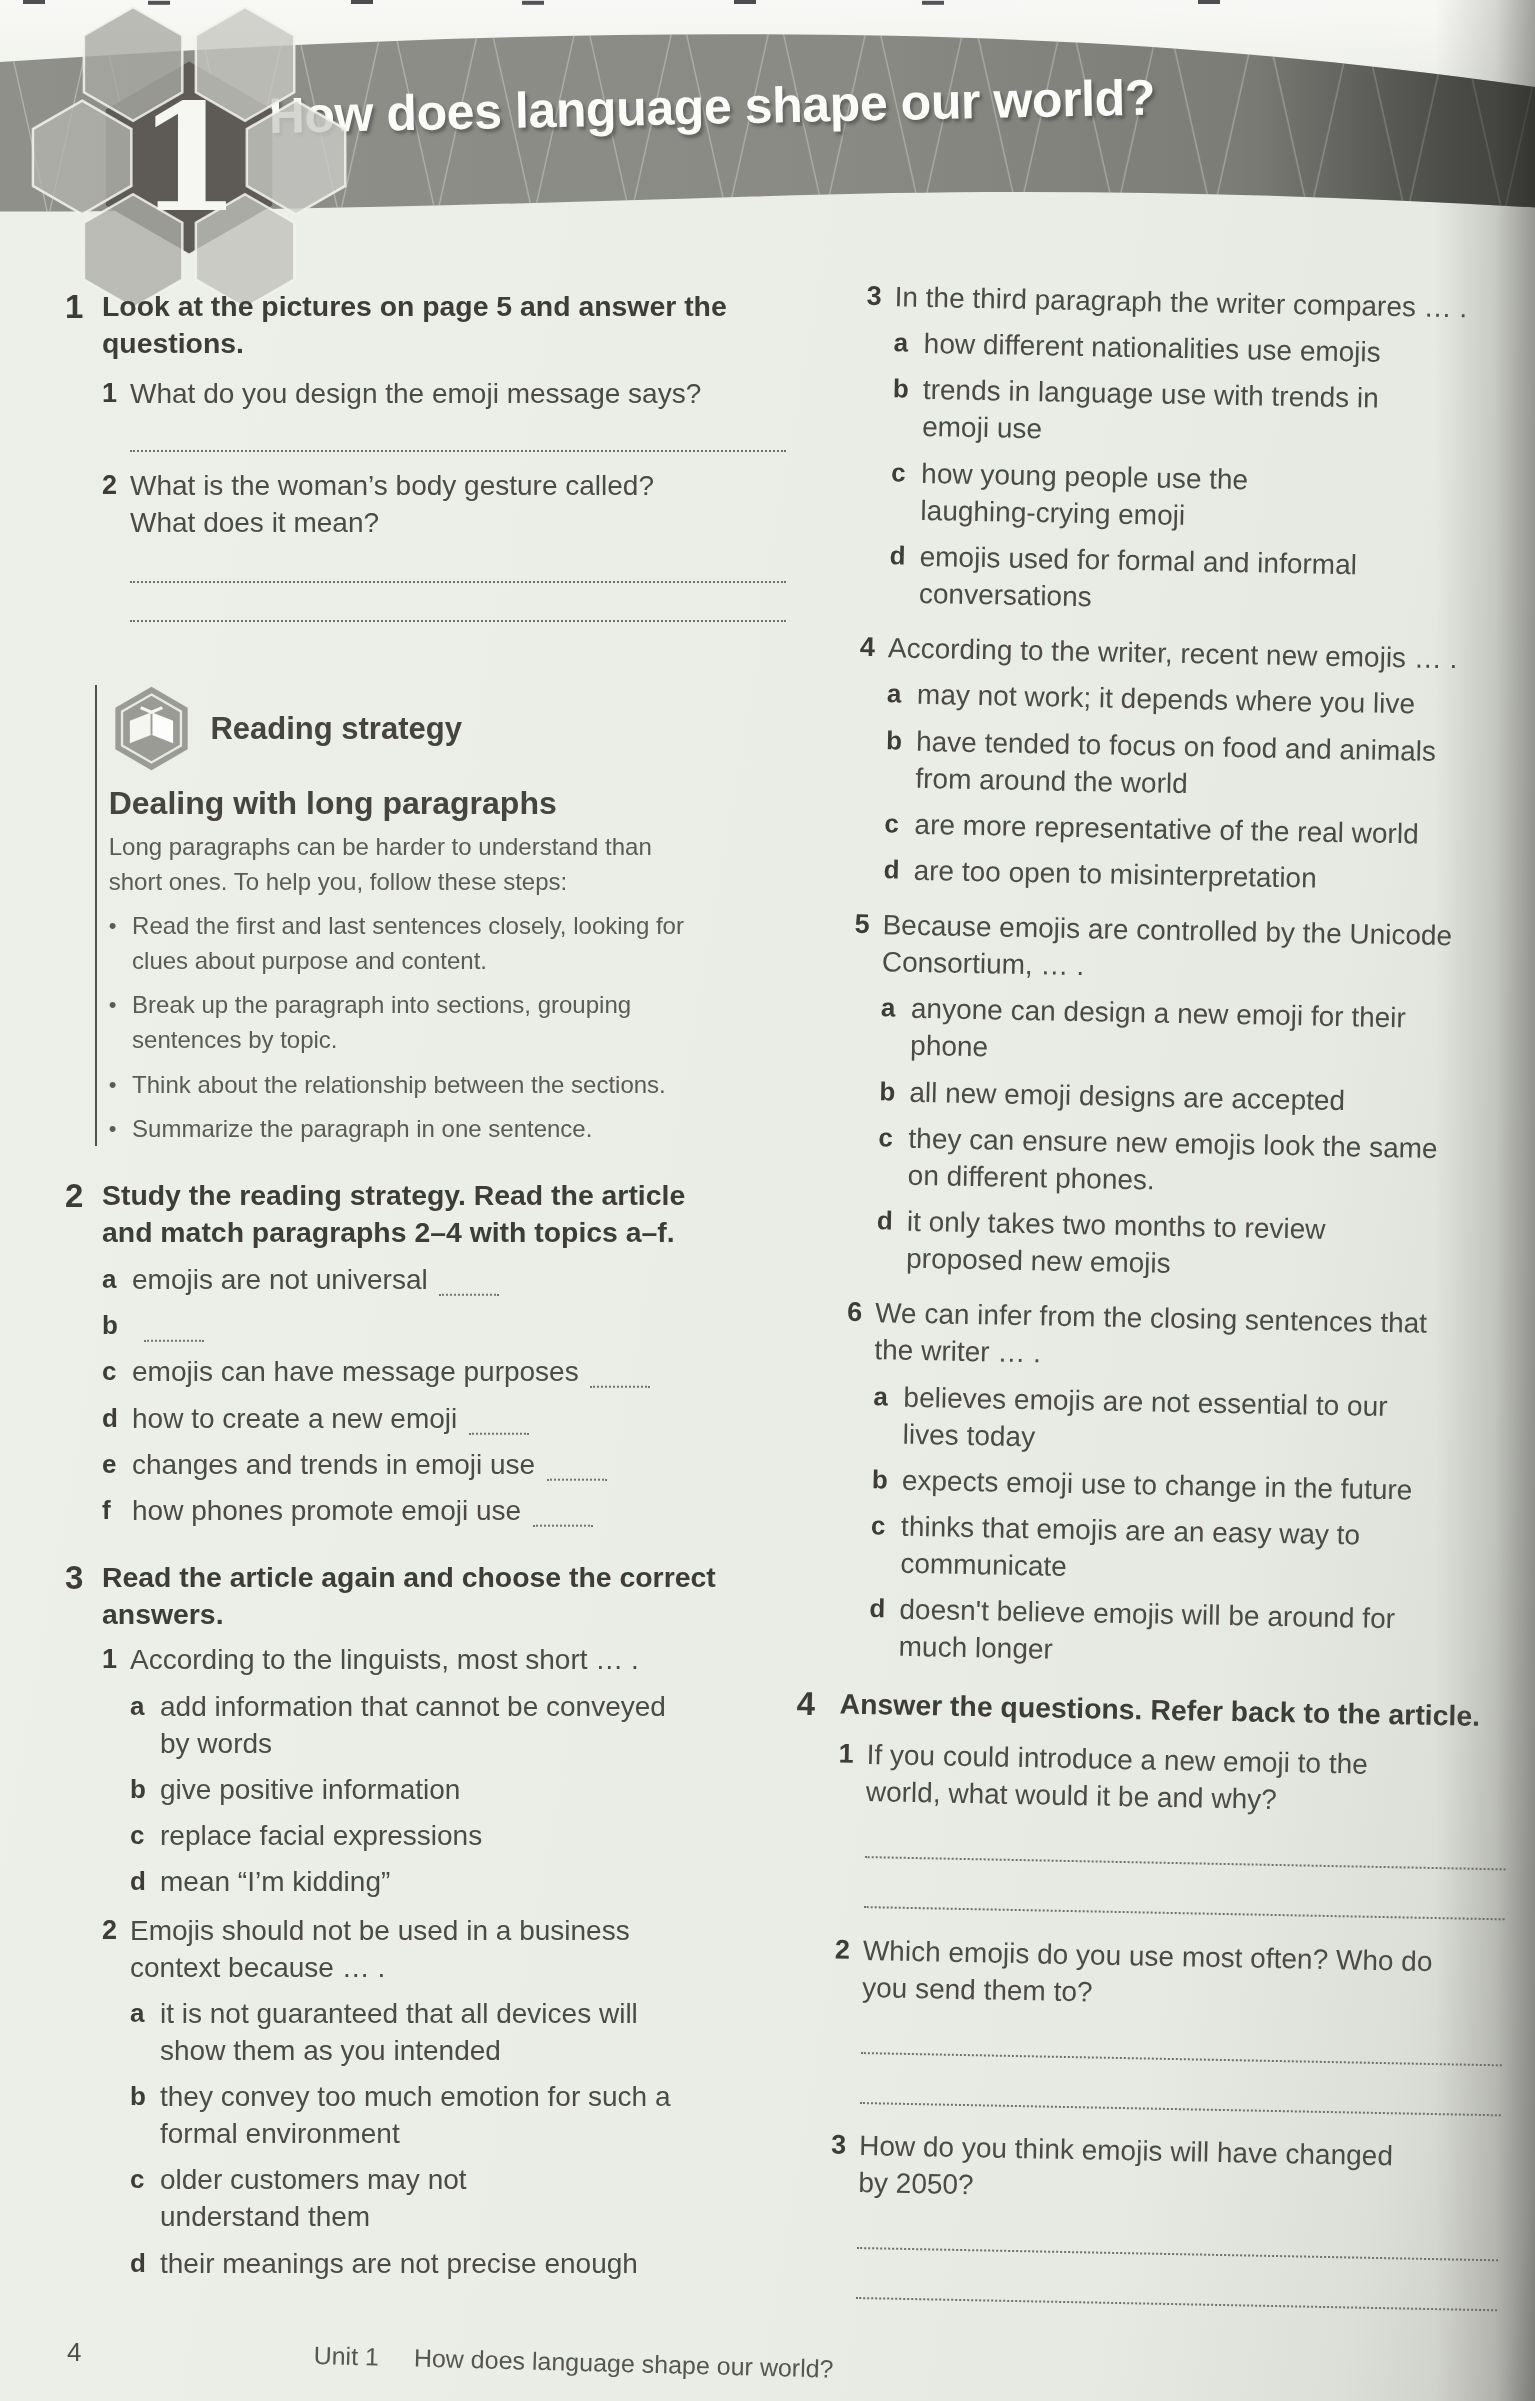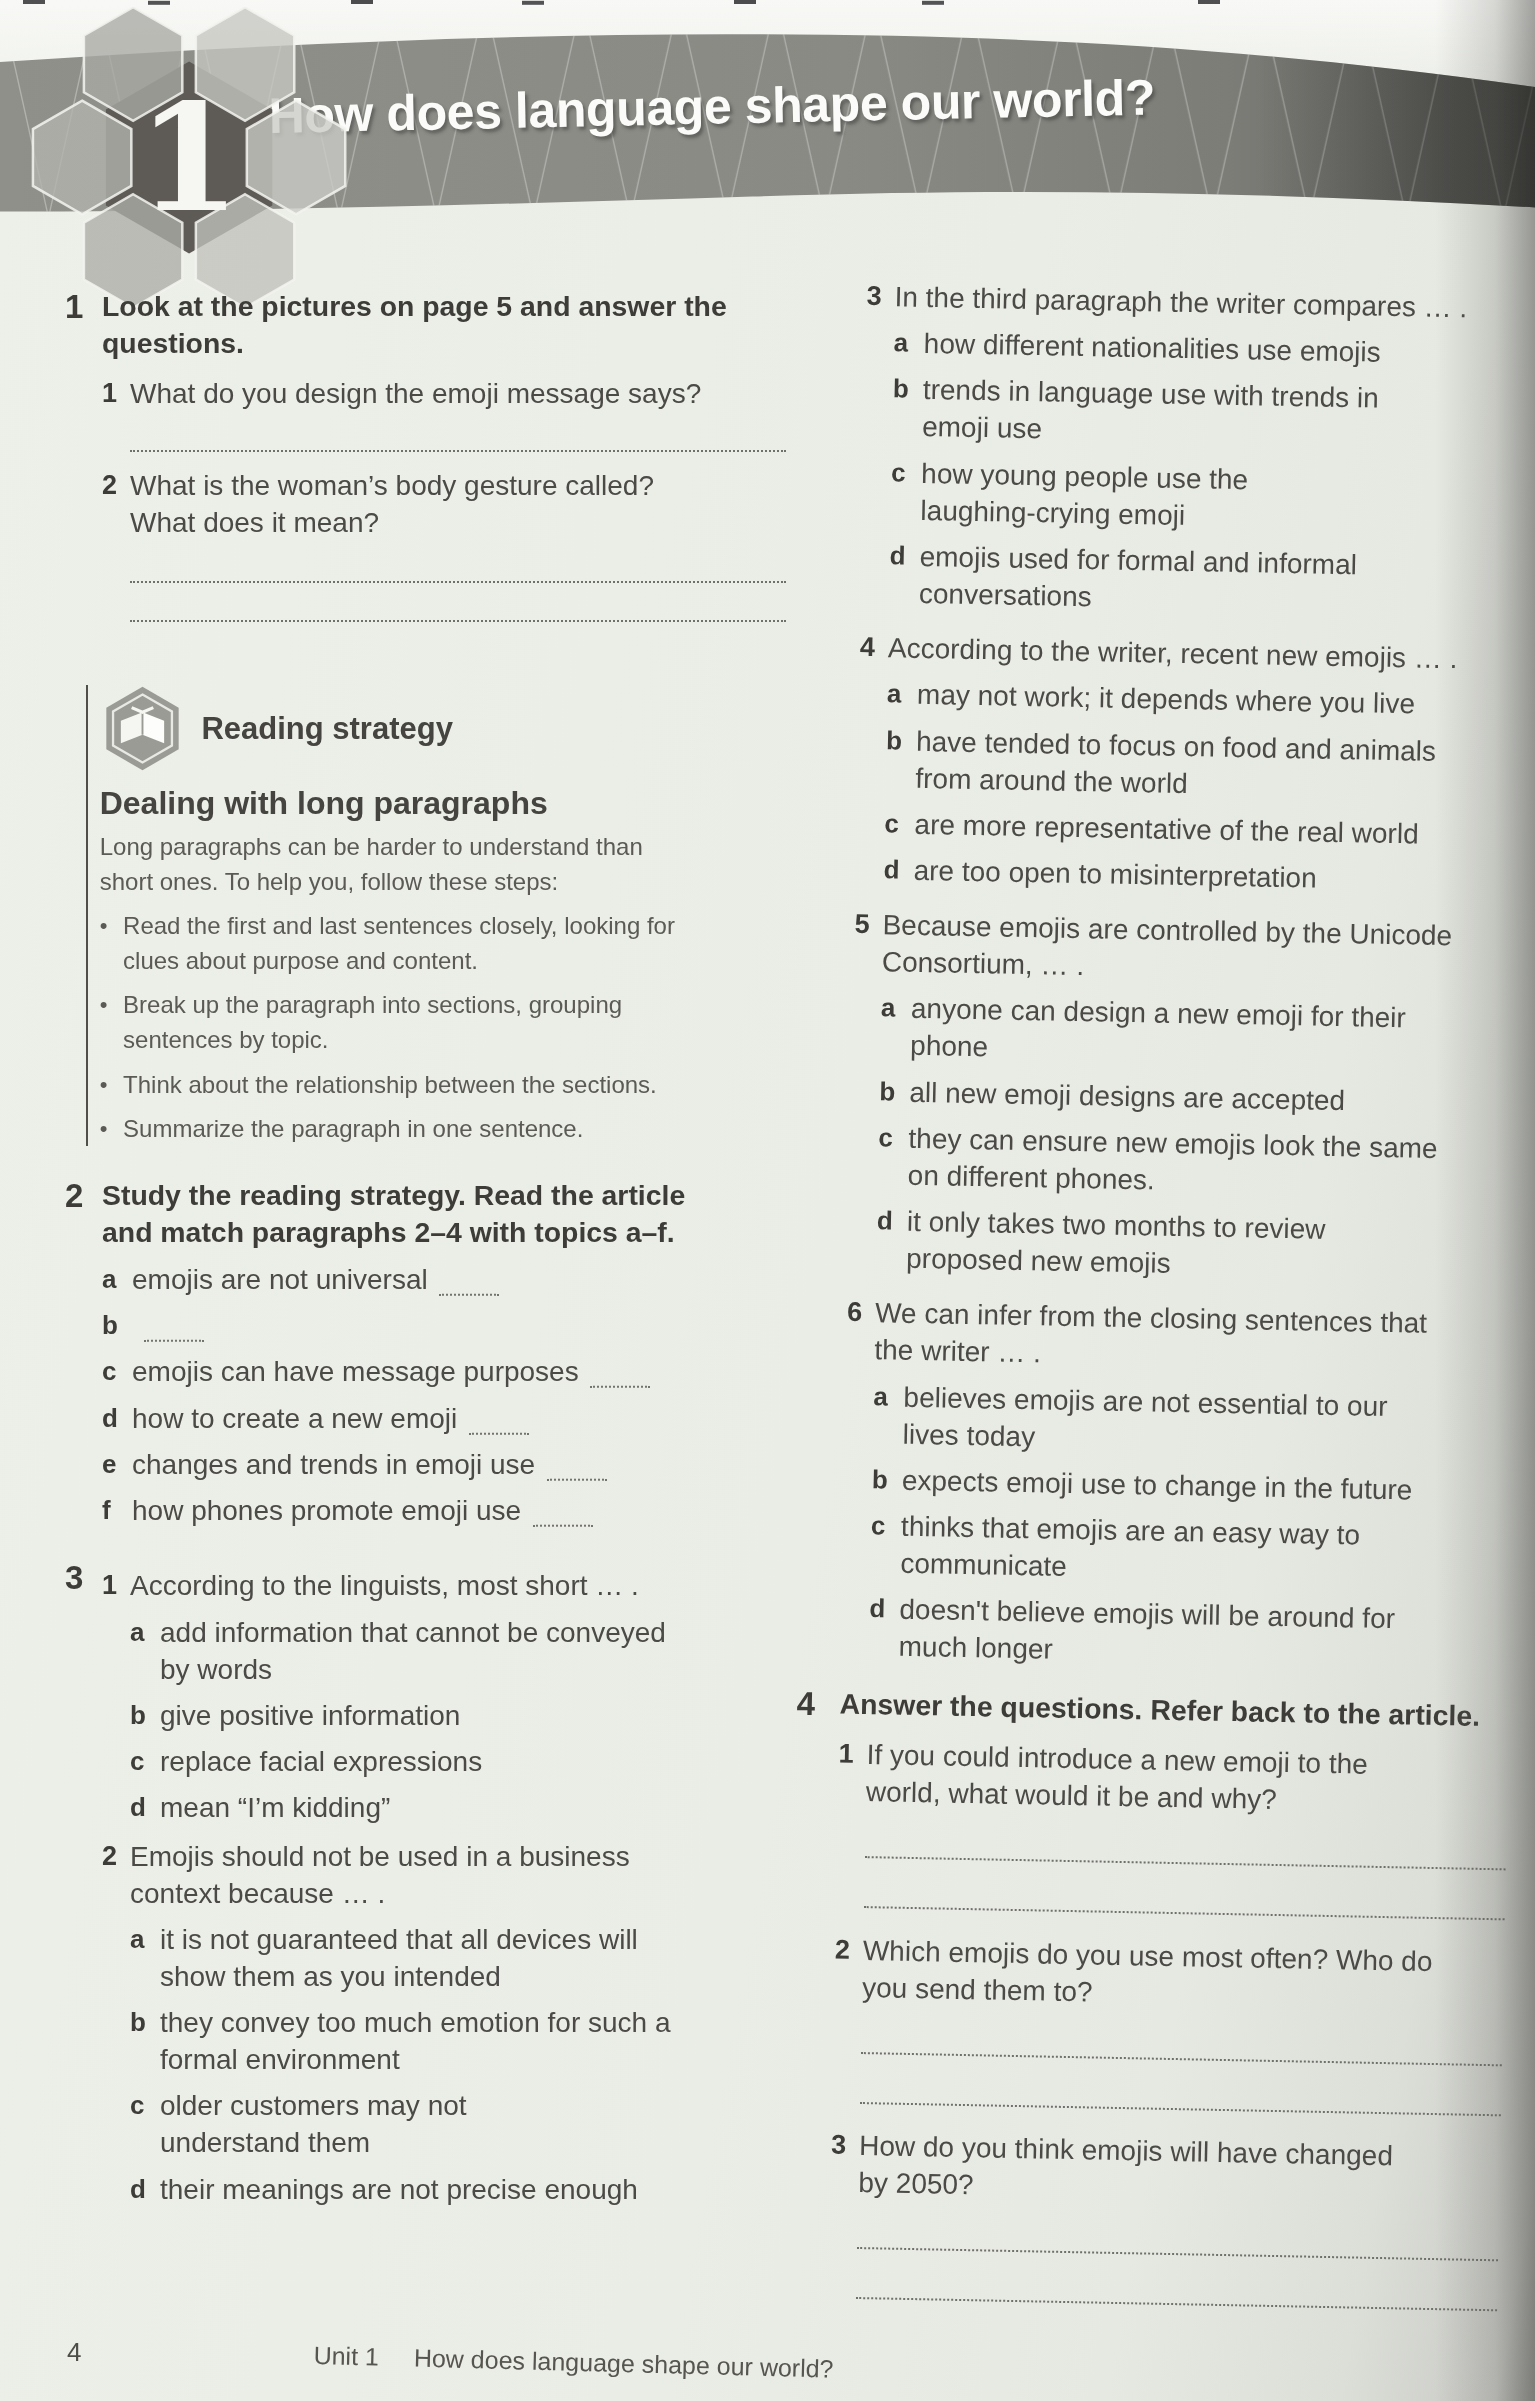--- a/index.html
+++ b/index.html
@@ -29,21 +29,21 @@
   .question.gap-lg{margin-top:18.4px;}
   .q-num{font-weight:bold;font-size:27px;line-height:37px;color:#3d3c39;}
   .q-text{font-size:28px;line-height:37px;white-space:pre-line;}
   .options{margin-top:0.8px;}
   .option{display:grid;grid-template-columns:30px 1fr;margin-top:9.2px;}
   .opt-letter{font-weight:bold;font-size:26px;line-height:37px;color:#3d3c39;}
   .opt-text{font-size:28px;line-height:37px;white-space:pre-line;}
   .dotline{height:0;border-bottom:2.5px dotted #6f6f6b;}
   .ansdots{display:inline-block;width:60px;border-bottom:2.5px dotted #74746f;transform:translateY(6.7px);margin-left:11.7px;}
   
-  .rs-box{position:absolute;left:21px;width:679px;border-left:2.5px solid #504f4b;padding-left:11.7px;}
+  .rs-box{position:absolute;left:30px;width:679px;border-left:2.5px solid #504f4b;padding-left:11.7px;}
   .rs-head{display:flex;align-items:center;gap:16.7px;height:87px;}
   .rs-title{font-weight:bold;font-size:31px;color:#454440;}
   .rs-sub{font-weight:bold;font-size:32px;color:#454440;margin-top:13.4px;}
   .rs-intro{font-size:24px;line-height:35px;color:#5b5a55;white-space:pre-line;margin-top:6.7px;}
   .rs-bullet{display:grid;grid-template-columns:23.4px 1fr;margin-top:9.2px;}
   .rs-dot{font-size:22px;line-height:35px;color:#5b5a55;}
   .rs-btext{font-size:24px;line-height:35px;color:#5b5a55;white-space:pre-line;}
   
   .pagenum{position:absolute;left:67px;top:2337px;font-size:26px;color:#4e4d49;}
   .footer{position:absolute;left:314px;top:2341px;display:flex;gap:35px;font-size:25px;color:#56554f;
@@ -185,20 +185,22 @@
             <div class="opt-letter">f</div>
             <div class="opt-text"><span>how phones promote emoji use</span><span class="ansdots"></span></div>
           </div>
         </div>
       </div>
     </div>
 
     <div class="exb" style="top:1275px;">
       <div class="ex-num">3</div>
       <div>
+        <div class="ex-instr">Read the article again and choose the correct
+answers.</div>
         <div class="question" style="margin-top:8.4px;">
           <div class="q-num">1</div>
           <div>
             <div class="q-text">According to the linguists, most short … .</div>
             <div class="options">
               <div class="option">
                 <div class="opt-letter">a</div>
                 <div class="opt-text">add information that cannot be conveyed
 by words</div>
               </div>

